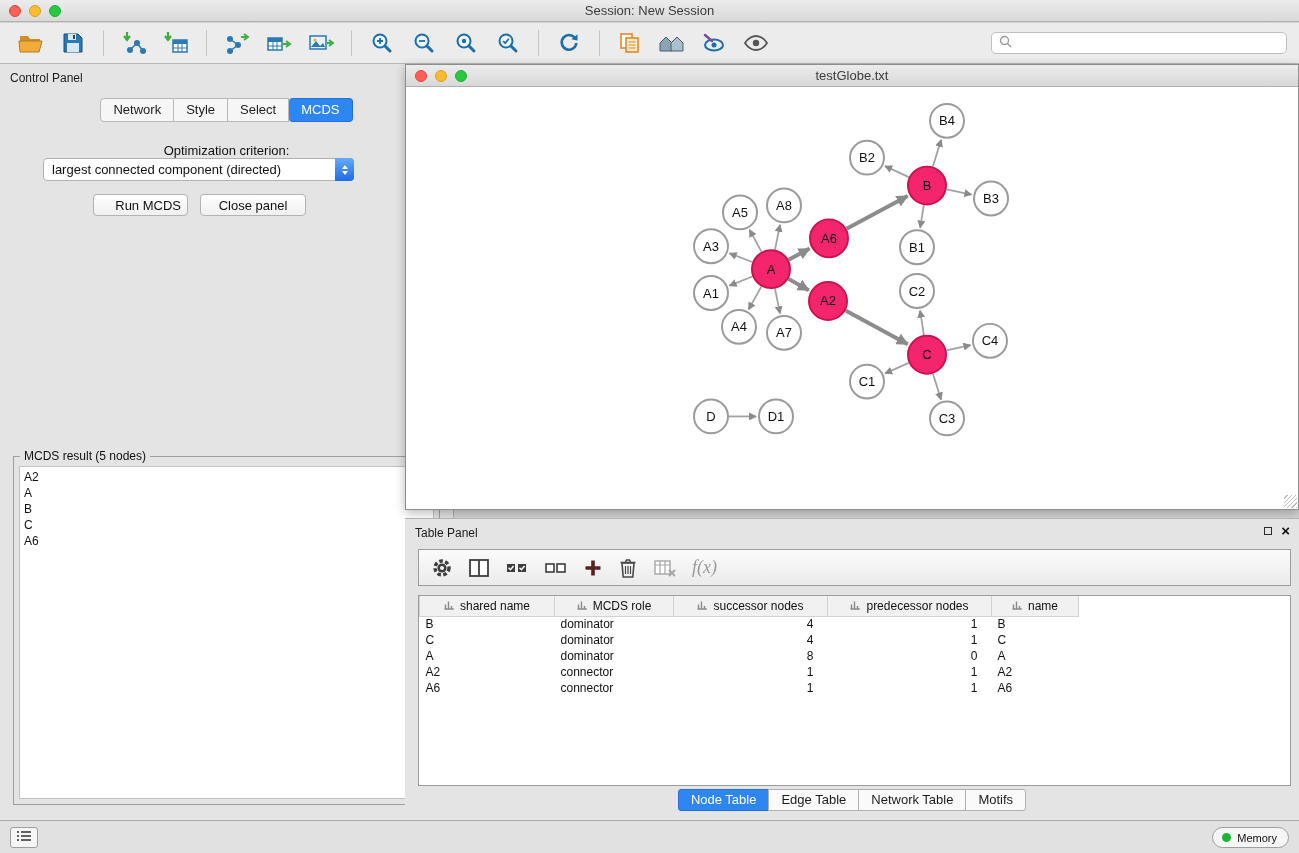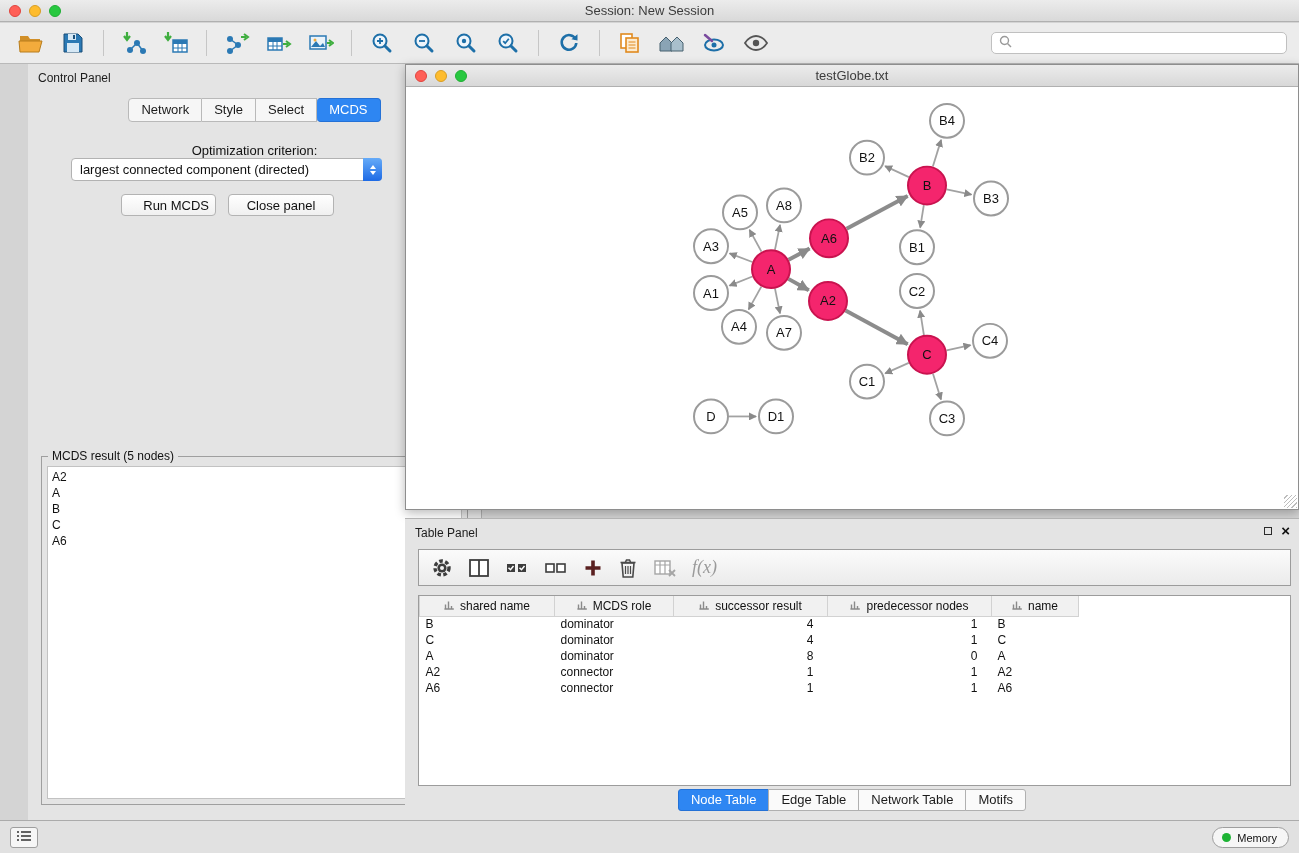--- a/index.html
+++ b/index.html
@@ -24,21 +24,21 @@
   .tbtn { width:38px; height:34px; display:flex; align-items:center; justify-content:center;
     background:none; border:none; padding:0; cursor:default; }
   .sep { width:1px; height:26px; background:#c6c6c6; margin:0 7px; flex:none; }
   .searchbox { margin-left:auto; width:296px; height:22px; background:#fff; border:1px solid #c0c0c0;
     border-radius:5px; display:flex; align-items:center; padding:0 7px; gap:5px; }
   .searchbox input { border:none; outline:none; flex:1; font-size:12px; background:transparent; font-family:inherit; }
   
   .workspace { position:absolute; top:64px; bottom:33px; left:0; right:0; background:#d4d4d4; }
   
   .control-panel { position:absolute; left:0; top:0; bottom:0; width:454px; background:#e4e4e4;
-    border-right:1px solid #aeaeae;margin-left:28px; }
+    border-right:1px solid #aeaeae; }
   .panel-header { height:26px; position:relative; }
   .panel-title { position:absolute; left:10px; top:7px; font-size:12px; color:#1c1c1c; }
   .panel-icons { position:absolute; right:9px; top:7px; display:flex; gap:9px; align-items:center; }
   .float-icon { width:8px; height:8px; border:1.5px solid #2a2a2a; display:inline-block; }
   .close-x { font-size:15px; font-weight:bold; color:#111; line-height:10px; }
   .cp-tabs { display:flex; justify-content:center; margin-top:8px; }
   .cp-tab { font-size:13px; padding:3px 12px 4px; background:#f6f6f6; border:1px solid #b9b9b9;
     border-left:none; color:#1c1c1c; }
   .cp-tab:first-child { border-left:1px solid #b9b9b9; border-radius:4px 0 0 4px; }
   .cp-tab:last-child { border-radius:0 4px 4px 0; }
@@ -499,21 +499,21 @@
                       <path d="M1.5 9V4.5M4.5 9V1.5M7.5 9V6M9.8 9H0.4" stroke="#8a8a8a" stroke-width="1.4" fill="none"></path>
                     </svg></span>
                   <span>MCDS role</span>
                 </span>
               </th>
               <th>
                 <span class="th-inner">
                   <span><svg width="11" height="10" viewBox="0 0 11 10">
                       <path d="M1.5 9V4.5M4.5 9V1.5M7.5 9V6M9.8 9H0.4" stroke="#8a8a8a" stroke-width="1.4" fill="none"></path>
                     </svg></span>
-                  <span>successor result</span>
+                  <span>successor nodes</span>
                 </span>
               </th>
               <th>
                 <span class="th-inner">
                   <span><svg width="11" height="10" viewBox="0 0 11 10">
                       <path d="M1.5 9V4.5M4.5 9V1.5M7.5 9V6M9.8 9H0.4" stroke="#8a8a8a" stroke-width="1.4" fill="none"></path>
                     </svg></span>
                   <span>predecessor nodes</span>
                 </span>
               </th>

